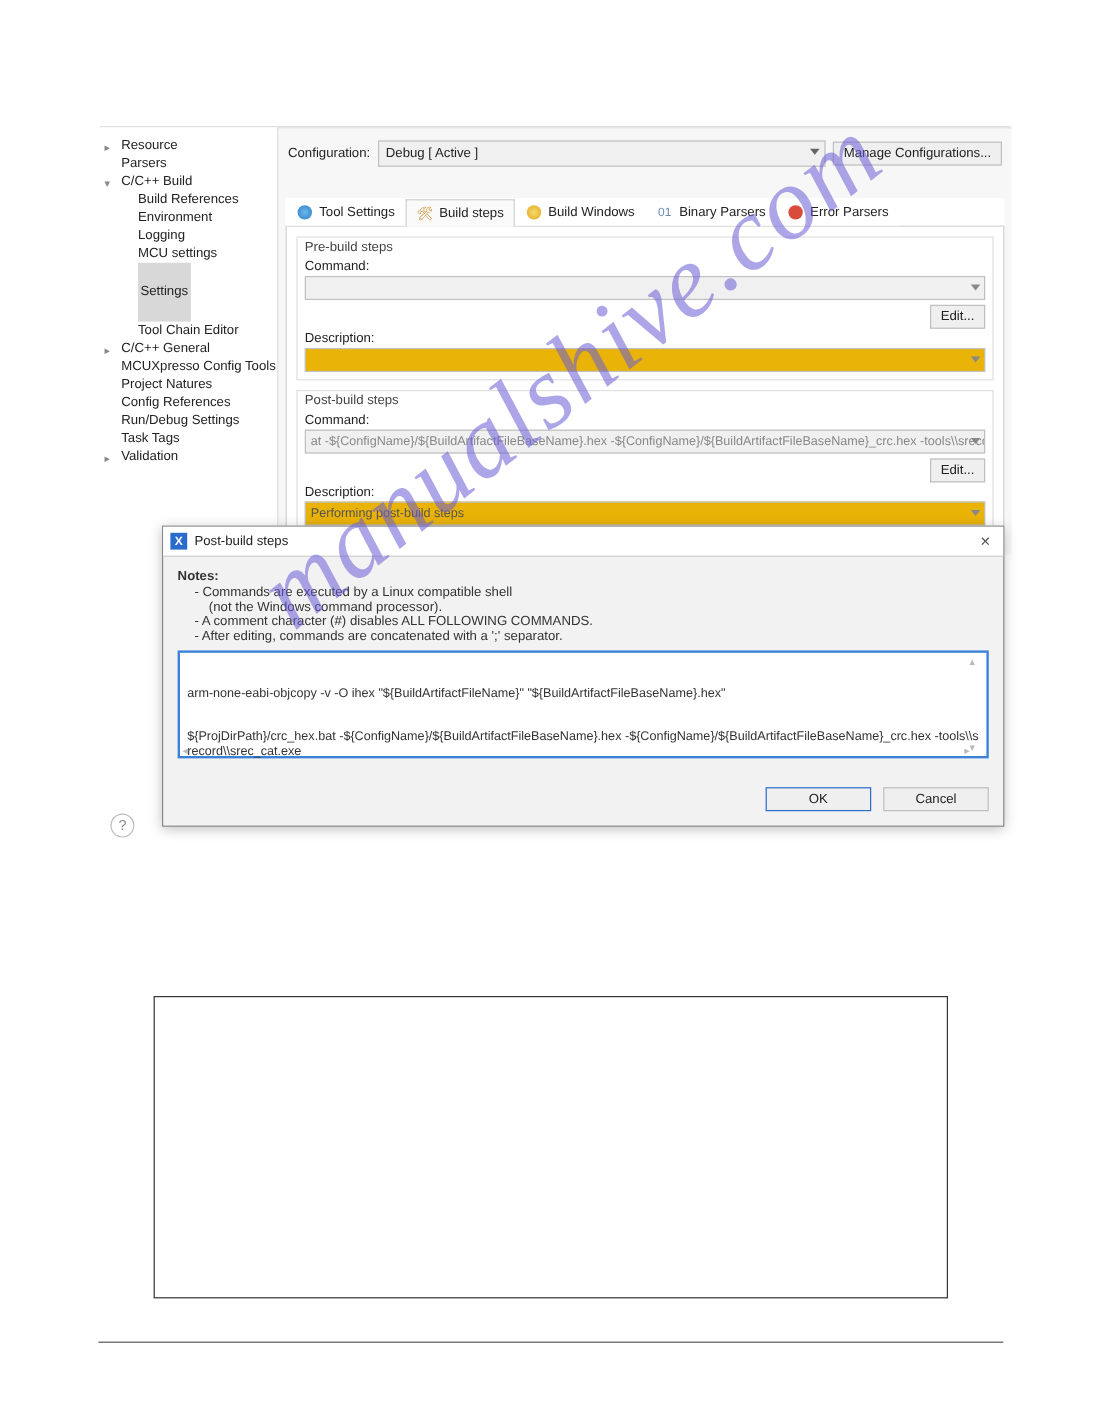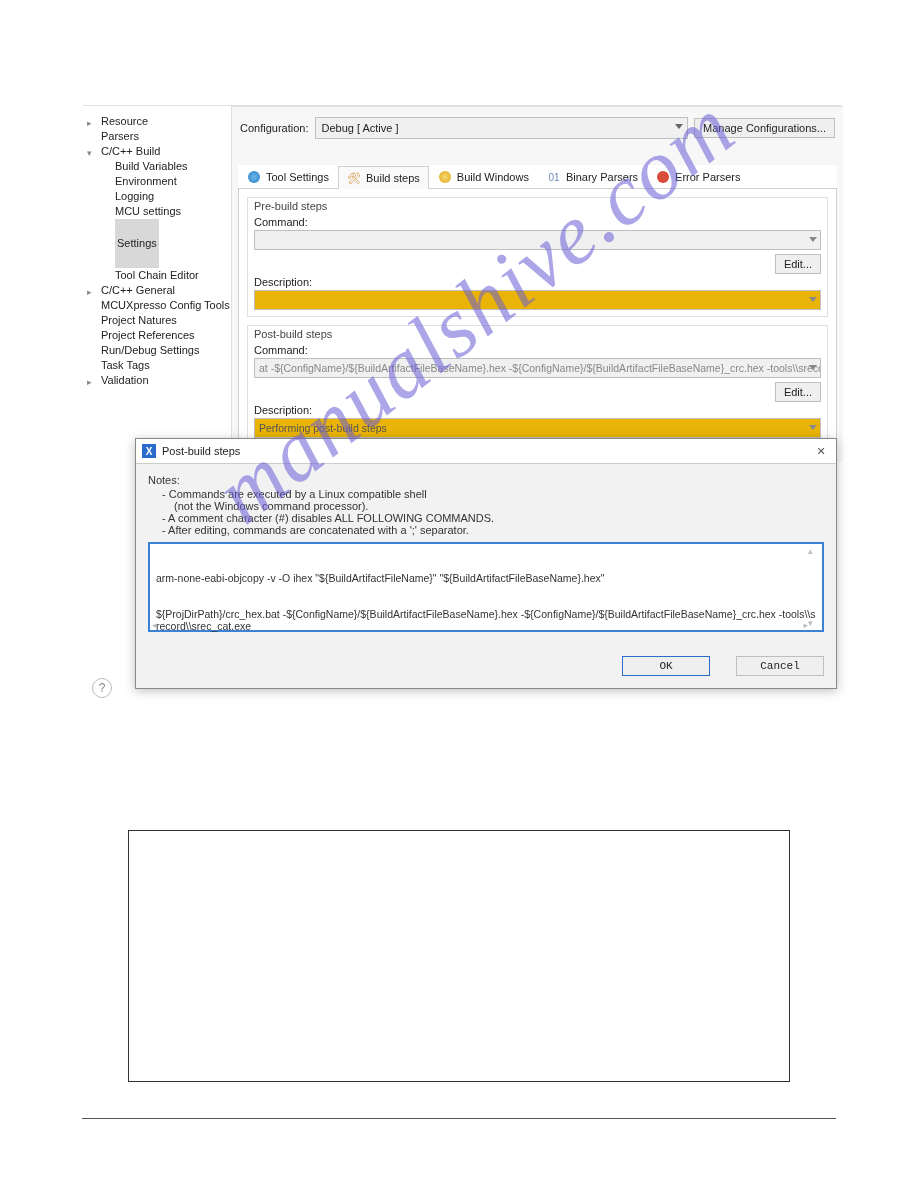--- a/index.html
+++ b/index.html
@@ -33,56 +33,56 @@
   .lbl2 { padding: 2px 0; }
   .help { position: absolute; left: 9px; bottom: 8px; width: 18px; height: 18px; border: 1px solid #bbb; border-radius: 50%; display: flex; align-items: center; justify-content: center; color: #888; font-size: 12px; }
 
   .dialog { position: absolute; left: 135px; top: 438px; width: 700px; background: #f2f2f2; border: 1px solid #888; box-shadow: 0 2px 10px rgba(0,0,0,.25); }
   .dlgTitle { height: 24px; background: #fff; border-bottom: 1px solid #ccc; display: flex; align-items: center; padding: 0 6px; gap: 6px; }
   .dlgTitle .ic { width: 14px; height: 14px; background: #2a6bcc; color: #fff; display: flex; align-items: center; justify-content: center; font-size: 10px; font-weight: bold; }
   .dlgTitle .tx { flex: 1; }
   .dlgTitle .close { width: 18px; text-align: center; color: #555; }
   .dlgBody { padding: 10px 12px; }
   .notes { font-size: 11px; color: #333; }
-  .notes .nh { font-weight: normal; margin-bottom: 2px; }
+  .notes .nh { font-weight: bold; margin-bottom: 2px; }
   .notes .li { padding-left: 14px; }
   .ta { margin-top: 6px; border: 2px solid #3b82d6; background: #fff; height: 78px; padding: 4px 6px; font-size: 10.5px; color: #333; white-space: pre-wrap; word-break: break-all; position: relative; }
   .ta .sb { position: absolute; right: 2px; top: 2px; bottom: 2px; width: 12px; display: flex; flex-direction: column; justify-content: space-between; color: #bbb; font-size: 9px; }
   .ta .hb { position: absolute; left: 2px; right: 14px; bottom: 0; height: 10px; display: flex; justify-content: space-between; color: #bbb; font-size: 9px; }
-  .dlgFoot { display: flex; justify-content: flex-end; gap: 26px; padding: 14px 12px 12px; font-family: Liberation Mono, monospace; }
+  .dlgFoot { display: flex; justify-content: flex-end; gap: 10px; padding: 14px 12px 12px; }
   .dlgFoot .btn { width: 70px; text-align: center; }
   .dlgFoot .btn.primary { border: 1px solid #2a6bcc; }
 
   .watermark { position: absolute; left: 160px; top: 260px; font-size: 86px; color: #6a5ed6; opacity: 0.55; transform: rotate(-38deg); font-style: italic; font-family: Georgia, 'Times New Roman', serif; pointer-events: none; letter-spacing: 2px; }
   .box { position: absolute; left: 128px; top: 830px; width: 660px; height: 250px; border: 1px solid #333; }
   .hr { position: absolute; left: 82px; top: 1118px; width: 754px; border-top: 1px solid #555; }
 </style>
 </head>
 <body>
 
 <div class="page">
 
   <div class="shot">
 
     <div class="tree">
       <div class="node"><span class="chev">▸</span><span>Resource</span></div>
       <div class="node"><span>Parsers</span></div>
       <div class="node"><span class="chev">▾</span><span>C/C++ Build</span></div>
       <div class="sub">
-        <div class="node"><span>Build Variables</span></div>
+        <div class="node"><span>Build References</span></div>
         <div class="node"><span>Environment</span></div>
         <div class="node"><span>Logging</span></div>
         <div class="node"><span>MCU settings</span></div>
         <div class="node"><span class="sel">Settings</span></div>
         <div class="node"><span>Tool Chain Editor</span></div>
       </div>
       <div class="node"><span class="chev">▸</span><span>C/C++ General</span></div>
       <div class="node"><span>MCUXpresso Config Tools</span></div>
       <div class="node"><span>Project Natures</span></div>
-      <div class="node"><span>Project References</span></div>
+      <div class="node"><span>Config References</span></div>
       <div class="node"><span>Run/Debug Settings</span></div>
       <div class="node"><span>Task Tags</span></div>
       <div class="node"><span class="chev">▸</span><span>Validation</span></div>
     </div>
 
     <div class="rpanel">
       <div class="cfgrow">
         <span class="lbl">Configuration:</span>
         <div class="combo small">
           <span>Debug  [ Active ]</span>

